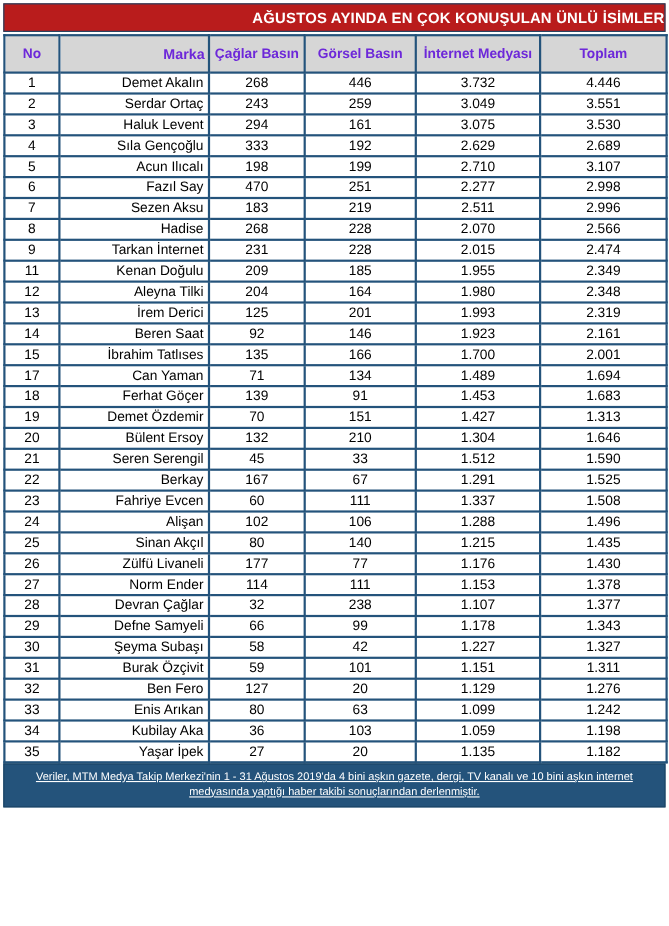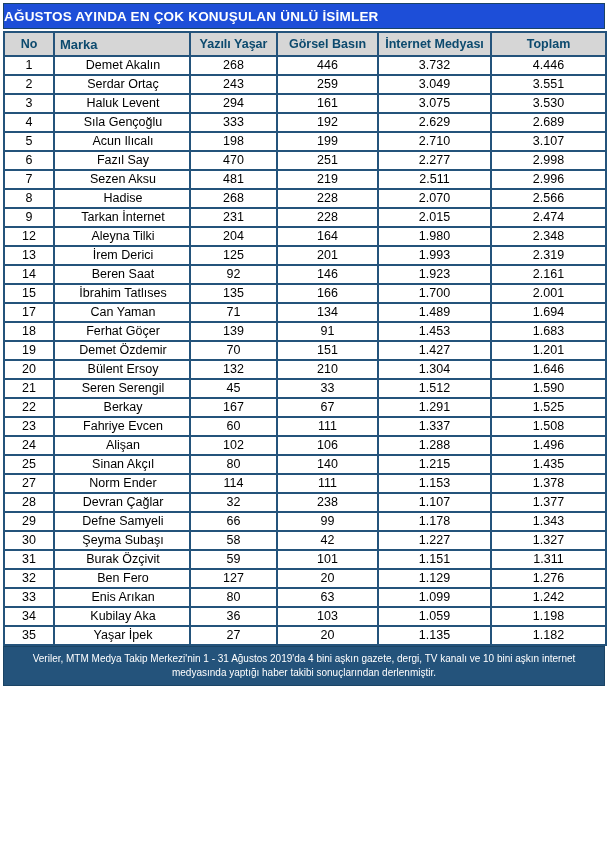--- a/index.html
+++ b/index.html
@@ -5,72 +5,73 @@
   * { box-sizing: border-box; }
   html, body {
     margin: 0; padding: 0;
     width: 608px; height: 842px;
     background: #ffffff;
     font-family: "Liberation Sans", sans-serif;
   }
   .sheet { width: 602px; margin: 3px auto 0 auto; }
 
   .title-bar {
-    background: #1d4ed8;
+    background: #b91c1c;
     border: 1px solid #1b4465;
     color: #ffffff;
     font-weight: bold;
     font-size: 13.5px;
     letter-spacing: 0.2px;
-    text-align: left;
+    text-align: right;
     height: 26px;
     line-height: 25px;
     margin-bottom: 2px;
   }
 
   table.report {
     width: 602px;
     border-collapse: collapse;
     table-layout: fixed;
   }
   table.report th, table.report td {
     border: 2px solid #24537B;
     overflow: hidden;
     white-space: nowrap;
   }
   table.report th {
     background: #D6D6D6;
-    color: #0c4a6e;
+    color: #6d28d9;
     font-weight: bold;
     font-size: 12.5px;
-    height: 24px;
+    height: 34px;
     padding: 0 3px;
     text-align: center;
   }
-  table.report th.left { text-align: left; padding-left: 5px; font-size: 13px; }
+  table.report th.left { text-align: right; padding-left: 5px; font-size: 13px; }
   table.report td {
     background: #ffffff;
     color: #000000;
     font-size: 12.5px;
     height: 19px;
     line-height: 17px;
     padding: 0 4px;
     text-align: center;
   }
-  table.report td.left { text-align: center; padding-left: 6px; }
+  table.report td.left { text-align: right; padding-left: 6px; }
 
   .footer {
     background: #24537B;
     border: 1px solid #1b4465;
     color: #ffffff;
     font-size: 10px;
     line-height: 13.5px;
     text-align: center;
     padding: 5px 22px 6px 22px;
     margin-top: 0px;
+    text-decoration: underline;
   }
   .footer p { margin: 0; }
 </style>
 </head>
 <body>
 
 <div class="sheet">
 
   <div class="title-bar">AĞUSTOS AYINDA EN ÇOK KONUŞULAN ÜNLÜ İSİMLER</div>
 
@@ -80,21 +81,21 @@
       <col style="width:136px">
       <col style="width:87px">
       <col style="width:101px">
       <col style="width:113px">
       <col style="width:115px">
     </colgroup>
     <thead>
       <tr>
         <th>No</th>
         <th class="left">Marka</th>
-        <th>Yazılı Yaşar</th>
+        <th>Çağlar Basın</th>
         <th>Görsel Basın</th>
         <th>İnternet Medyası</th>
         <th>Toplam</th>
       </tr>
     </thead>
     <tbody id="table-body">
         <tr>
           <td>1</td>
           <td class="left">Demet Akalın</td>
           <td>268</td>
@@ -138,21 +139,21 @@
           <td>6</td>
           <td class="left">Fazıl Say</td>
           <td>470</td>
           <td>251</td>
           <td>2.277</td>
           <td>2.998</td>
         </tr>
         <tr>
           <td>7</td>
           <td class="left">Sezen Aksu</td>
-          <td>481</td>
+          <td>183</td>
           <td>219</td>
           <td>2.511</td>
           <td>2.996</td>
         </tr>
         <tr>
           <td>8</td>
           <td class="left">Hadise</td>
           <td>268</td>
           <td>228</td>
           <td>2.070</td>
@@ -160,20 +161,28 @@
         </tr>
         <tr>
           <td>9</td>
           <td class="left">Tarkan İnternet</td>
           <td>231</td>
           <td>228</td>
           <td>2.015</td>
           <td>2.474</td>
         </tr>
         <tr>
+          <td>11</td>
+          <td class="left">Kenan Doğulu</td>
+          <td>209</td>
+          <td>185</td>
+          <td>1.955</td>
+          <td>2.349</td>
+        </tr>
+        <tr>
           <td>12</td>
           <td class="left">Aleyna Tilki</td>
           <td>204</td>
           <td>164</td>
           <td>1.980</td>
           <td>2.348</td>
         </tr>
         <tr>
           <td>13</td>
           <td class="left">İrem Derici</td>
@@ -213,21 +222,21 @@
           <td>91</td>
           <td>1.453</td>
           <td>1.683</td>
         </tr>
         <tr>
           <td>19</td>
           <td class="left">Demet Özdemir</td>
           <td>70</td>
           <td>151</td>
           <td>1.427</td>
-          <td>1.201</td>
+          <td>1.313</td>
         </tr>
         <tr>
           <td>20</td>
           <td class="left">Bülent Ersoy</td>
           <td>132</td>
           <td>210</td>
           <td>1.304</td>
           <td>1.646</td>
         </tr>
         <tr>
@@ -264,20 +273,28 @@
         </tr>
         <tr>
           <td>25</td>
           <td class="left">Sinan Akçıl</td>
           <td>80</td>
           <td>140</td>
           <td>1.215</td>
           <td>1.435</td>
         </tr>
         <tr>
+          <td>26</td>
+          <td class="left">Zülfü Livaneli</td>
+          <td>177</td>
+          <td>77</td>
+          <td>1.176</td>
+          <td>1.430</td>
+        </tr>
+        <tr>
           <td>27</td>
           <td class="left">Norm Ender</td>
           <td>114</td>
           <td>111</td>
           <td>1.153</td>
           <td>1.378</td>
         </tr>
         <tr>
           <td>28</td>
           <td class="left">Devran Çağlar</td>

